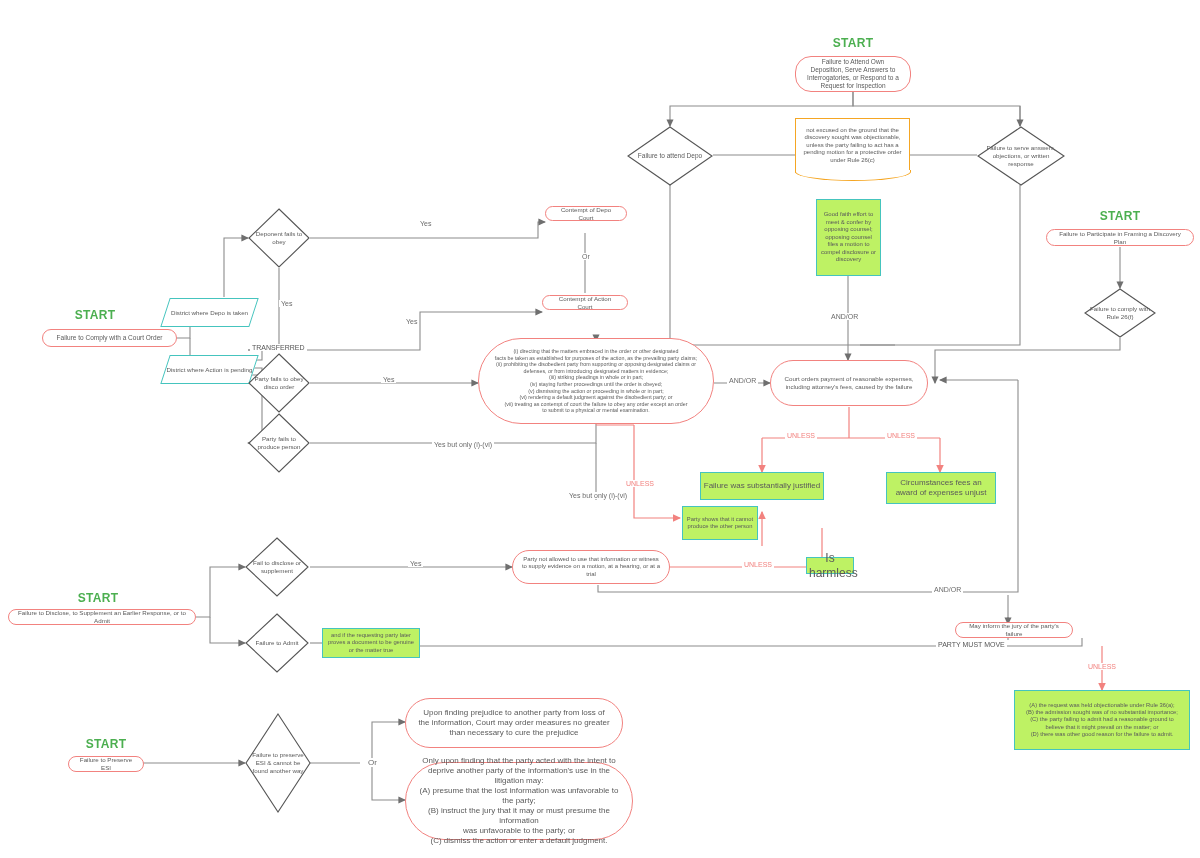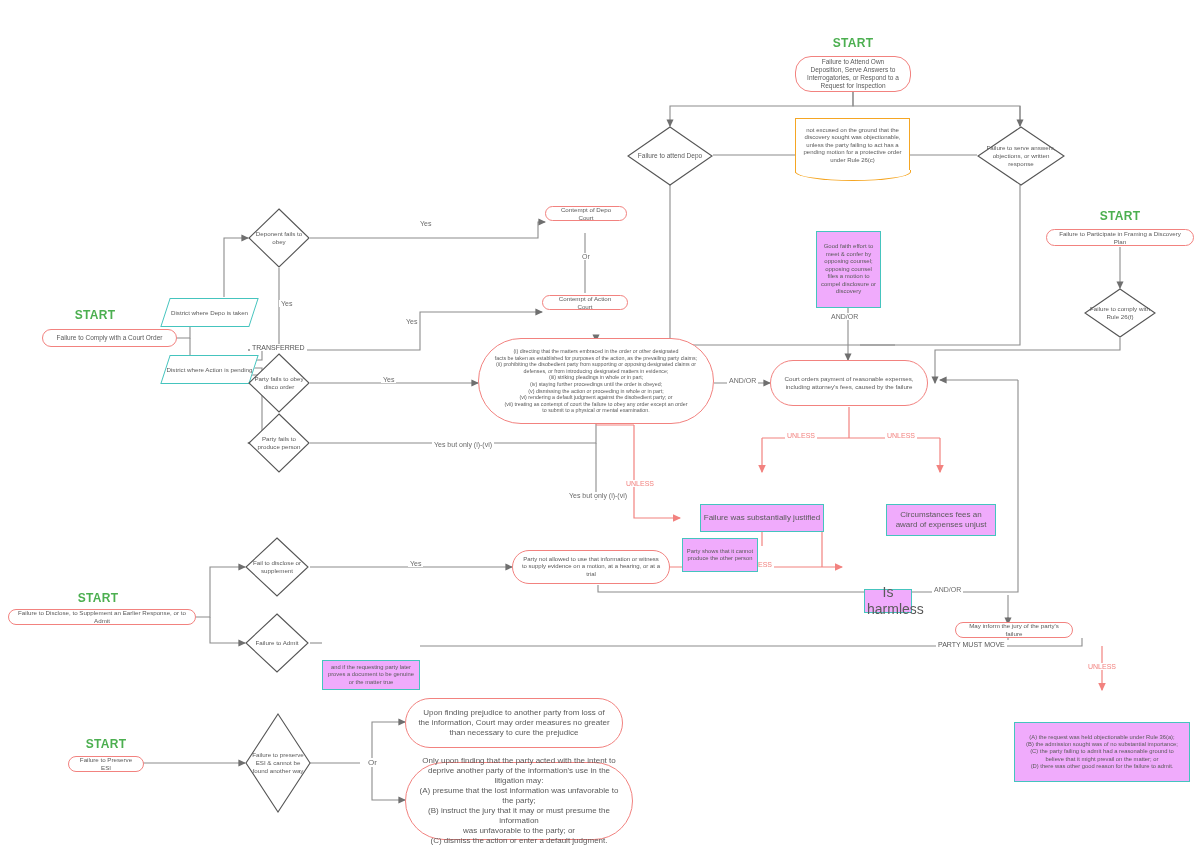--- a/index.html
+++ b/index.html
@@ -9,21 +9,21 @@
   .node .txt{display:block;width:100%;line-height:1.25;}
 
   
   .startlbl{position:absolute;color:#4CAF50;font-weight:bold;font-size:12px;text-align:center;letter-spacing:.3px;}
 
   
   .pill{border:1.4px solid #F2827F;border-radius:999px;background:#fff;padding:3px 8px;}
   .rrect{border:1.4px solid #F2827F;border-radius:16px;background:#fff;padding:5px 9px;}
 
   
-  .trect{border:1.6px solid #45C4BE;background:#f0abfc;padding:4px 2px;margin-top:32px;}
+  .trect{border:1.6px solid #45C4BE;background:#bef264;padding:4px 2px;}
   
   .para{border:1.6px solid #45C4BE;background:#fff;transform:skewX(-18deg);}
   .para > .inner{transform:skewX(18deg);display:flex;align-items:center;justify-content:center;width:100%;height:100%;text-align:center;}
 
   
   .note{border:1.5px solid #F5A623;background:#fff;padding:5px 7px;}
   .note:after{content:"";position:absolute;left:-1.5px;right:-1.5px;bottom:-9px;height:10px;
      border-left:1.5px solid #F5A623;border-right:1.5px solid #F5A623;border-bottom:1.5px solid #F5A623;
      border-radius:0 0 60% 60%/0 0 100% 100%;background:#fff;}
 
@@ -254,21 +254,21 @@
 
   <div class="node trect" style="left:700px;top:472px;width:124px;height:28px;font-size:8px;">
     <span class="txt">Failure was substantially justified</span>
   </div>
   <div class="node trect" style="left:886px;top:472px;width:110px;height:32px;font-size:8px;">
     <span class="txt">Circumstances fees an award of expenses unjust</span>
   </div>
   <div class="node trect" style="left:682px;top:506px;width:76px;height:34px;font-size:5.8px;">
     <span class="txt">Party shows that it cannot produce the other person</span>
   </div>
-  <div class="node trect" style="left:864px;top:557px;width:48px;height:24px;font-size:14px;">
+  <div class="node trect" style="left:806px;top:557px;width:48px;height:17px;font-size:12px;">
     <span class="txt">Is harmless</span>
   </div>
 
   <div class="startlbl" style="left:1085px;top:209px;width:70px;">START</div>
   <div class="node pill" style="left:1046px;top:229px;width:148px;height:17px;font-size:6.2px;">
     <span class="txt">Failure to Participate in Framing a Discovery Plan</span>
   </div>
   <div class="diamond" style="left:1084px;top:288px;width:72px;height:50px;">
     <svg class="dshape" viewBox="0 0 72 50" preserveAspectRatio="none">
         <polygon points="36,1 71,25 36,49 1,25" fill="#fff" stroke="#555" stroke-width="1.1"></polygon>

